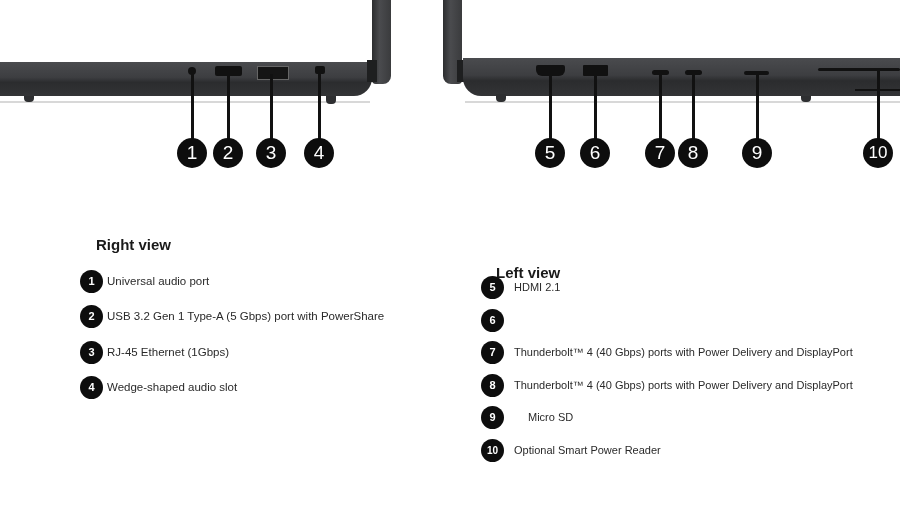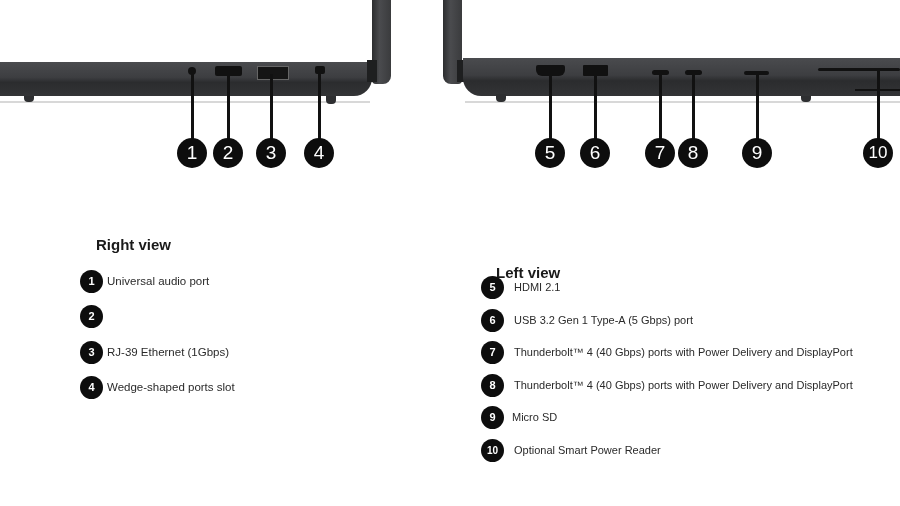--- a/index.html
+++ b/index.html
@@ -93,51 +93,51 @@
 
 <div>
   <div class="section-title" style="left:96px; top:236px;">Right view</div>
 
   <div class="legend-item" style="left:80px; top:269px;">
     <div class="legend-badge">1</div>
     <div class="legend-text">Universal audio port</div>
   </div>
   <div class="legend-item" style="left:80px; top:304px;">
     <div class="legend-badge">2</div>
+    <div class="legend-text">USB 3.2 Gen 1 Type-A (5 Gbps) port with PowerShare</div>
   </div>
   <div class="legend-item" style="left:80px; top:340px;">
     <div class="legend-badge">3</div>
-    <div class="legend-text">RJ-39 Ethernet (1Gbps)</div>
+    <div class="legend-text">RJ-45 Ethernet (1Gbps)</div>
   </div>
   <div class="legend-item" style="left:80px; top:375px;">
     <div class="legend-badge">4</div>
-    <div class="legend-text">Wedge-shaped ports slot</div>
+    <div class="legend-text">Wedge-shaped audio slot</div>
   </div>
 </div>
 
 <div>
   <div class="section-title" style="left:496px; top:264px;">Left view</div>
 
   <div class="legend-item" style="left:481px; top:275px;">
     <div class="legend-badge">5</div>
     <div class="legend-text" style="margin-left:10px; font-size:11px;">HDMI 2.1</div>
   </div>
   <div class="legend-item" style="left:481px; top:308px;">
     <div class="legend-badge">6</div>
-    <div class="legend-text" style="margin-left:10px; font-size:11px;">USB 3.2 Gen 1 Type-A (5 Gbps) port</div>
   </div>
   <div class="legend-item" style="left:481px; top:340px;">
     <div class="legend-badge">7</div>
     <div class="legend-text" style="margin-left:10px; font-size:11px;">Thunderbolt™ 4 (40 Gbps) ports with Power Delivery and DisplayPort</div>
   </div>
   <div class="legend-item" style="left:481px; top:373px;">
     <div class="legend-badge">8</div>
     <div class="legend-text" style="margin-left:10px; font-size:11px;">Thunderbolt™ 4 (40 Gbps) ports with Power Delivery and DisplayPort</div>
   </div>
   <div class="legend-item" style="left:481px; top:405px;">
     <div class="legend-badge">9</div>
-    <div class="legend-text" style="margin-left:8px; font-size:11px;">Micro SD</div>
+    <div class="legend-text" style="margin-left:24px; font-size:11px;">Micro SD</div>
   </div>
   <div class="legend-item" style="left:481px; top:438px;">
     <div class="legend-badge" style="font-size:10px;">10</div>
     <div class="legend-text" style="margin-left:10px; font-size:11px;">Optional Smart Power Reader</div>
   </div>
 </div>
 
 </body></html>

